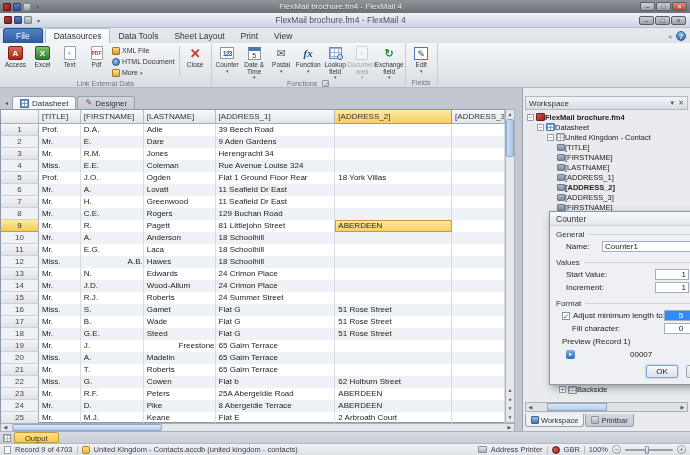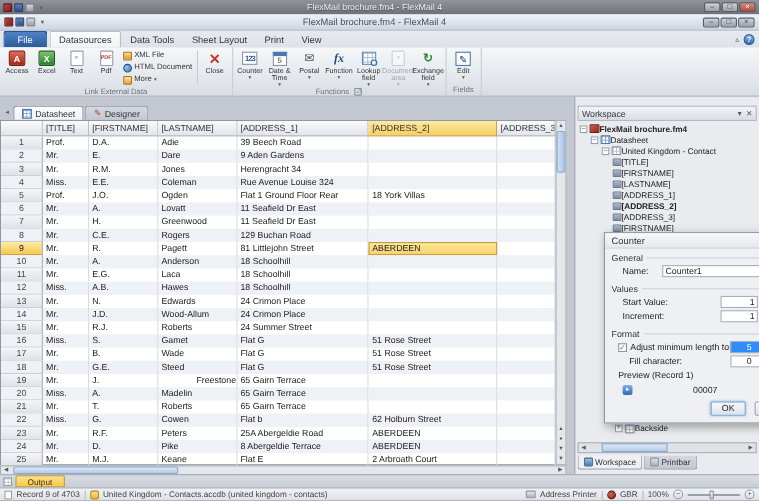--- a/index.html
+++ b/index.html
@@ -489,21 +489,21 @@
           <div class="gc" style="width: 42px;">Mr.</div>
           <div class="gc" style="width: 63px;">E.G.</div>
           <div class="gc" style="width: 72px;">Laca</div>
           <div class="gc" style="width: 120px;">18 Schoolhill</div>
           <div class="gc" style="width: 117px;"></div>
           <div class="gc" style="width: 53px;"></div>
         </div>
         <div class="grow stripe">
           <div class="gc rownum" style="width: 38px;">12</div>
           <div class="gc" style="width: 42px;">Miss.</div>
-          <div class="gc" style="width: 63px;">A.B.</div>
+          <div class="gc" style="width: 63px; text-align: right;">A.B.</div>
           <div class="gc" style="width: 72px;">Hawes</div>
           <div class="gc" style="width: 120px;">18 Schoolhill</div>
           <div class="gc" style="width: 117px;"></div>
           <div class="gc" style="width: 53px;"></div>
         </div>
         <div class="grow">
           <div class="gc rownum" style="width: 38px;">13</div>
           <div class="gc" style="width: 42px;">Mr.</div>
           <div class="gc" style="width: 63px;">N.</div>
           <div class="gc" style="width: 72px;">Edwards</div>

